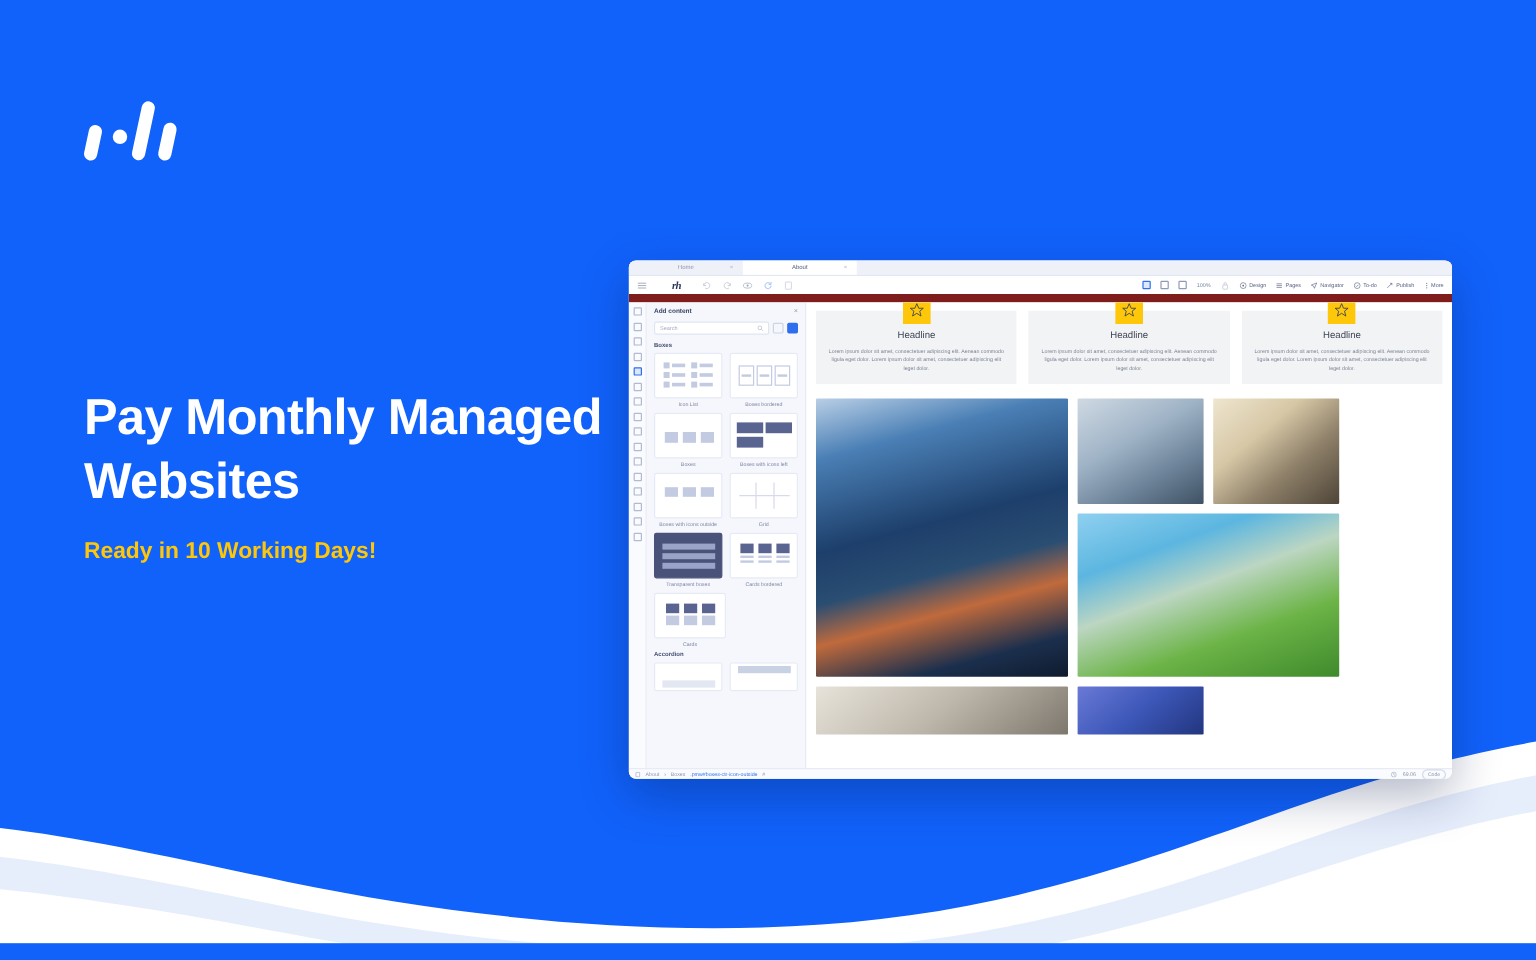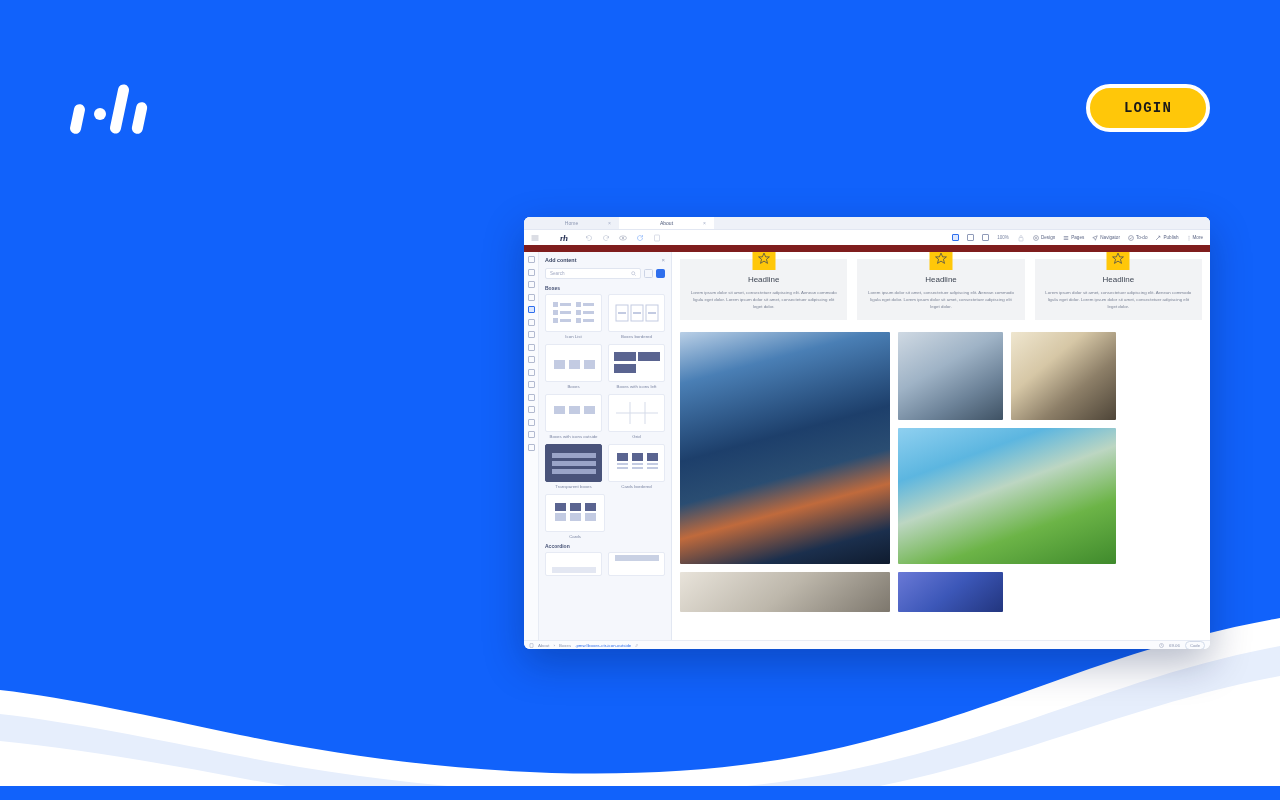--- a/index.html
+++ b/index.html
@@ -122,24 +122,25 @@
   <div class="logo">
     <svg viewBox="0 0 80 56" width="80" height="56">
       <g fill="#ffffff">
         <rect x="2" y="22" width="11" height="30" rx="5.5" transform="rotate(12 7.5 37)"></rect>
         <circle cx="30" cy="32" r="6"></circle>
         <rect x="44" y="2" width="11" height="50" rx="5.5" transform="rotate(12 49.5 27)"></rect>
         <rect x="64" y="20" width="11" height="32" rx="5.5" transform="rotate(12 69.5 36)"></rect>
       </g>
     </svg>
   </div>
-  <button class="login-btn">LOGIN</button>
 </div>
 
 <div class="hero">
+  <h1>Pay Monthly Managed Websites</h1>
+  <div class="cta">Ready in 10 Working Days!</div>
 </div>
 
 <div class="mockup">
 
   <div class="tabstrip">
     <div class="tab">
       <span>Home</span>
       <span class="x">×</span>
     </div>
     <div class="tab active">

